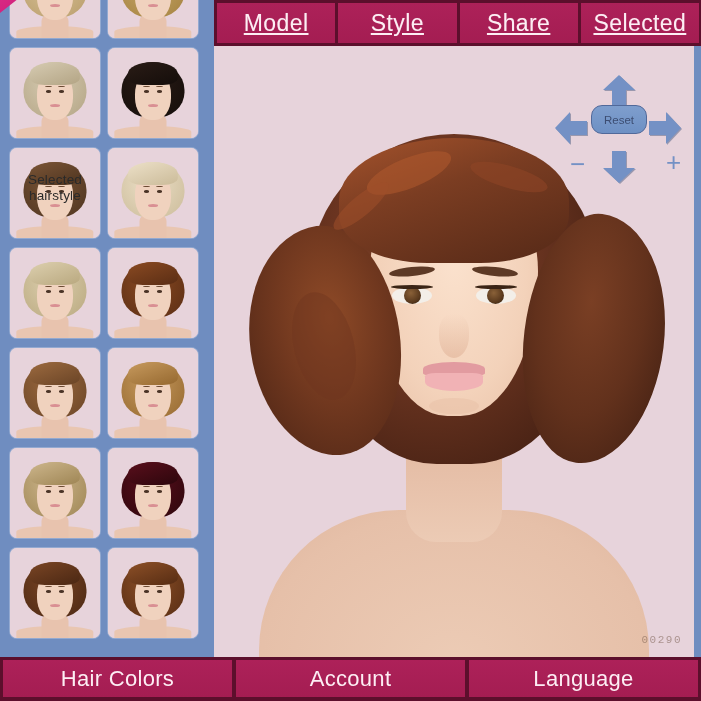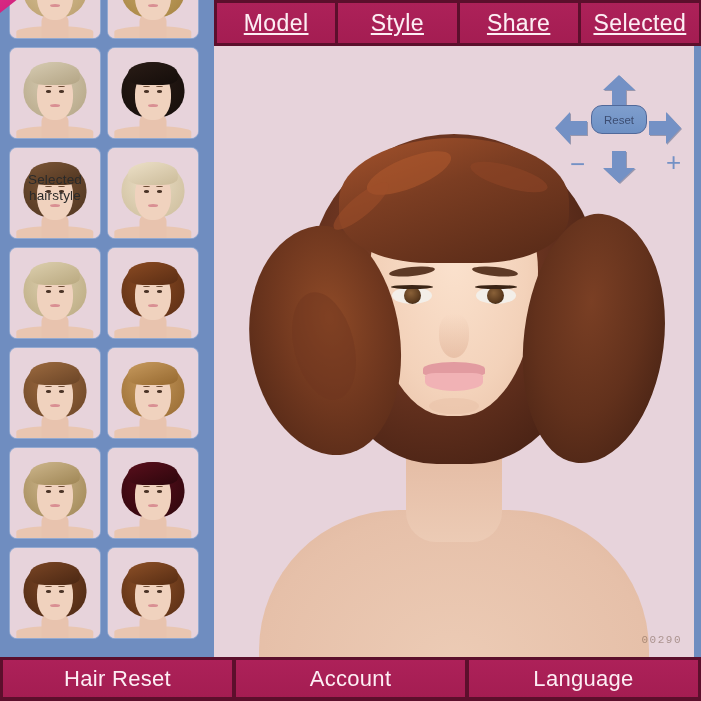--- a/index.html
+++ b/index.html
@@ -625,18 +625,18 @@
   <div class="right-strip"></div>
 
   <div class="top-nav" id="top-nav">
       <div class="nav-tab">Model</div>
       <div class="nav-tab">Style</div>
       <div class="nav-tab">Share</div>
       <div class="nav-tab">Selected</div>
     </div>
 
   <div class="bottom-nav" id="bottom-nav">
-      <div class="bottom-tab">Hair Reset</div>
+      <div class="bottom-tab">Hair Colors</div>
       <div class="bottom-tab">Account</div>
       <div class="bottom-tab">Language</div>
     </div>
 
 </div>
 
 </body></html>

